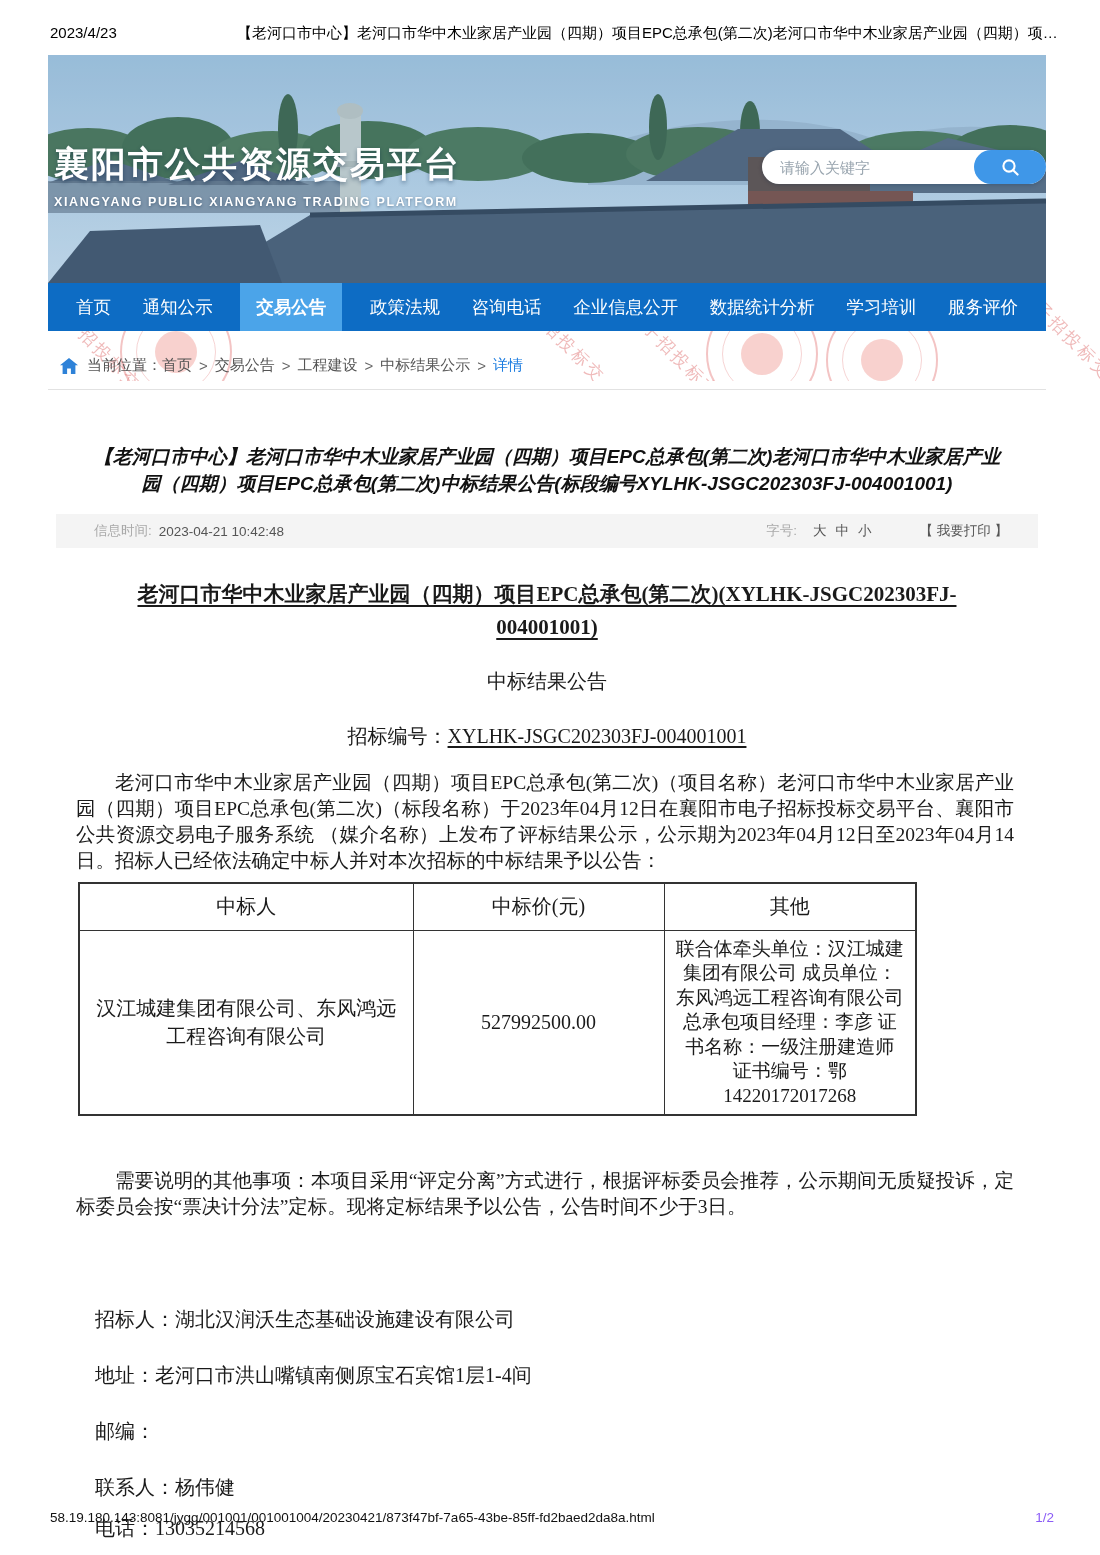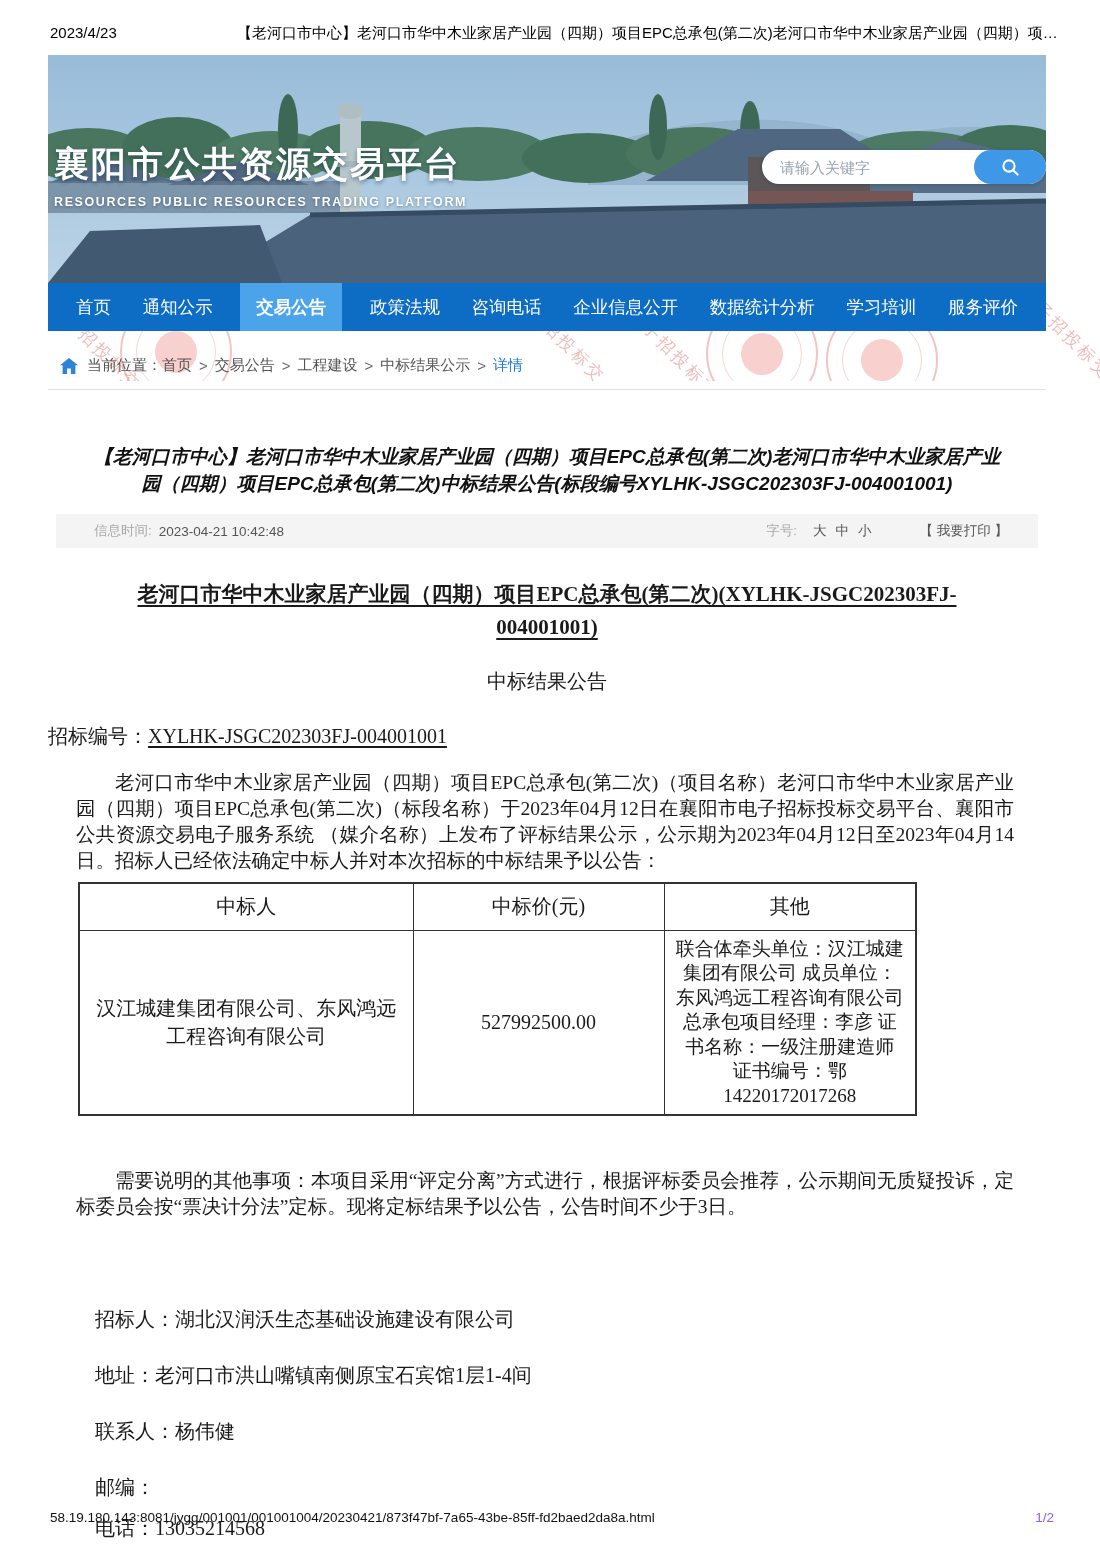--- a/index.html
+++ b/index.html
@@ -73,21 +73,21 @@
   .info-value { color:#555; }
   .info-right { display:flex; align-items:center; color:#555; }
   .fs-opt { margin-left:9px; cursor:pointer; }
   .print-link { margin-left:48px; cursor:pointer; }
 
   .doc { font-family:"Liberation Serif","DejaVu Serif",serif; color:#1a1a1a; }
   .doc-heading { max-width:900px; margin:30px auto 0; text-align:center; font-size:21px;
                  font-weight:bold; line-height:33px; text-decoration:underline;
                  text-underline-offset:4px; }
   .doc-subheading { margin-top:24px; text-align:center; font-size:20px; }
-  .bid-line { margin-top:28px; text-align:left; font-size:20px; }
+  .bid-line { margin-top:28px; text-align:center; font-size:20px; }
   .bid-line .u { text-decoration:underline; text-underline-offset:3px; }
   .para { margin:20px 32px 0 28px; font-size:19.5px; line-height:26px;
           text-align:justify; text-indent:2em; }
   .para.second { margin-top:52px; }
 
   table.bid-table { margin:8px 0 0 30px; border-collapse:collapse; width:837px;
                     border:2px solid #333; table-layout:fixed; }
   .bid-table th, .bid-table td { border:1px solid #333; text-align:center;
                                  font-weight:normal; font-size:20px; }
   .bid-table th { height:47px; }
@@ -144,21 +144,21 @@
       <ellipse cx="302" cy="56" rx="13" ry="8" fill="#c2c9c2"></ellipse>
       <rect x="287" y="106" width="30" height="6" fill="#b9c0b9"></rect>
       <rect x="700" y="136" width="165" height="24" fill="#7c4a3c"></rect>
       <path d="M150,228 L262,160 L998,146 L998,228 Z" fill="#47586c"></path>
       <path d="M262,160 L998,146" stroke="#2e3c4d" stroke-width="5" fill="none"></path>
       <path d="M0,228 L42,176 L212,170 L234,228 Z" fill="#3e4e61"></path>
       <rect width="998" height="228" fill="#5a8fc0" opacity="0.18"></rect>
     </svg>
     <div class="banner-caption">
       <div class="banner-title">襄阳市公共资源交易平台</div>
-      <div class="banner-subtitle">RESOURCES PUBLIC RESOURCES TRADING PLATFORM</div>
+      <div class="banner-subtitle">XIANGYANG PUBLIC XIANGYANG TRADING PLATFORM</div>
     </div>
     <div class="search-box">
       <input class="search-input" type="text" placeholder="请输入关键字" style="">
       <button class="search-btn">
         <span style="display:inline-flex;">
           <svg width="21" height="21" viewBox="0 0 21 21">
             <circle cx="9" cy="9" r="5.6" fill="none" stroke="#fff" stroke-width="2.1"></circle>
             <line x1="13.2" y1="13.2" x2="17.6" y2="17.6" stroke="#fff" stroke-width="2.1" stroke-linecap="round"></line>
           </svg>
         </span>
@@ -258,22 +258,22 @@
             <td class="other-cell">联合体牵头单位：汉江城建集团有限公司 成员单位：东风鸿远工程咨询有限公司 总承包项目经理：李彦 证书名称：一级注册建造师 证书编号：鄂14220172017268</td>
           </tr>
         </tbody>
       </table>
 
       <p class="para second">需要说明的其他事项：本项目采用“评定分离”方式进行，根据评标委员会推荐，公示期间无质疑投诉，定标委员会按“票决计分法”定标。现将定标结果予以公告，公告时间不少于3日。</p>
 
       <div class="contact">
         <p>招标人：湖北汉润沃生态基础设施建设有限公司</p>
         <p>地址：老河口市洪山嘴镇南侧原宝石宾馆1层1-4间</p>
+        <p>邮编：</p>
         <p>联系人：杨伟健</p>
-        <p>邮编：</p>
         <p>电话：13035214568</p>
       </div>
     </div>
   </div>
 
   <div class="print-footer-url">58.19.180.143:8081/jygg/001001/001001004/20230421/873f47bf-7a65-43be-85ff-fd2baed2da8a.html</div>
   <div class="print-footer-page">1/2</div>
 
 </div>
 

